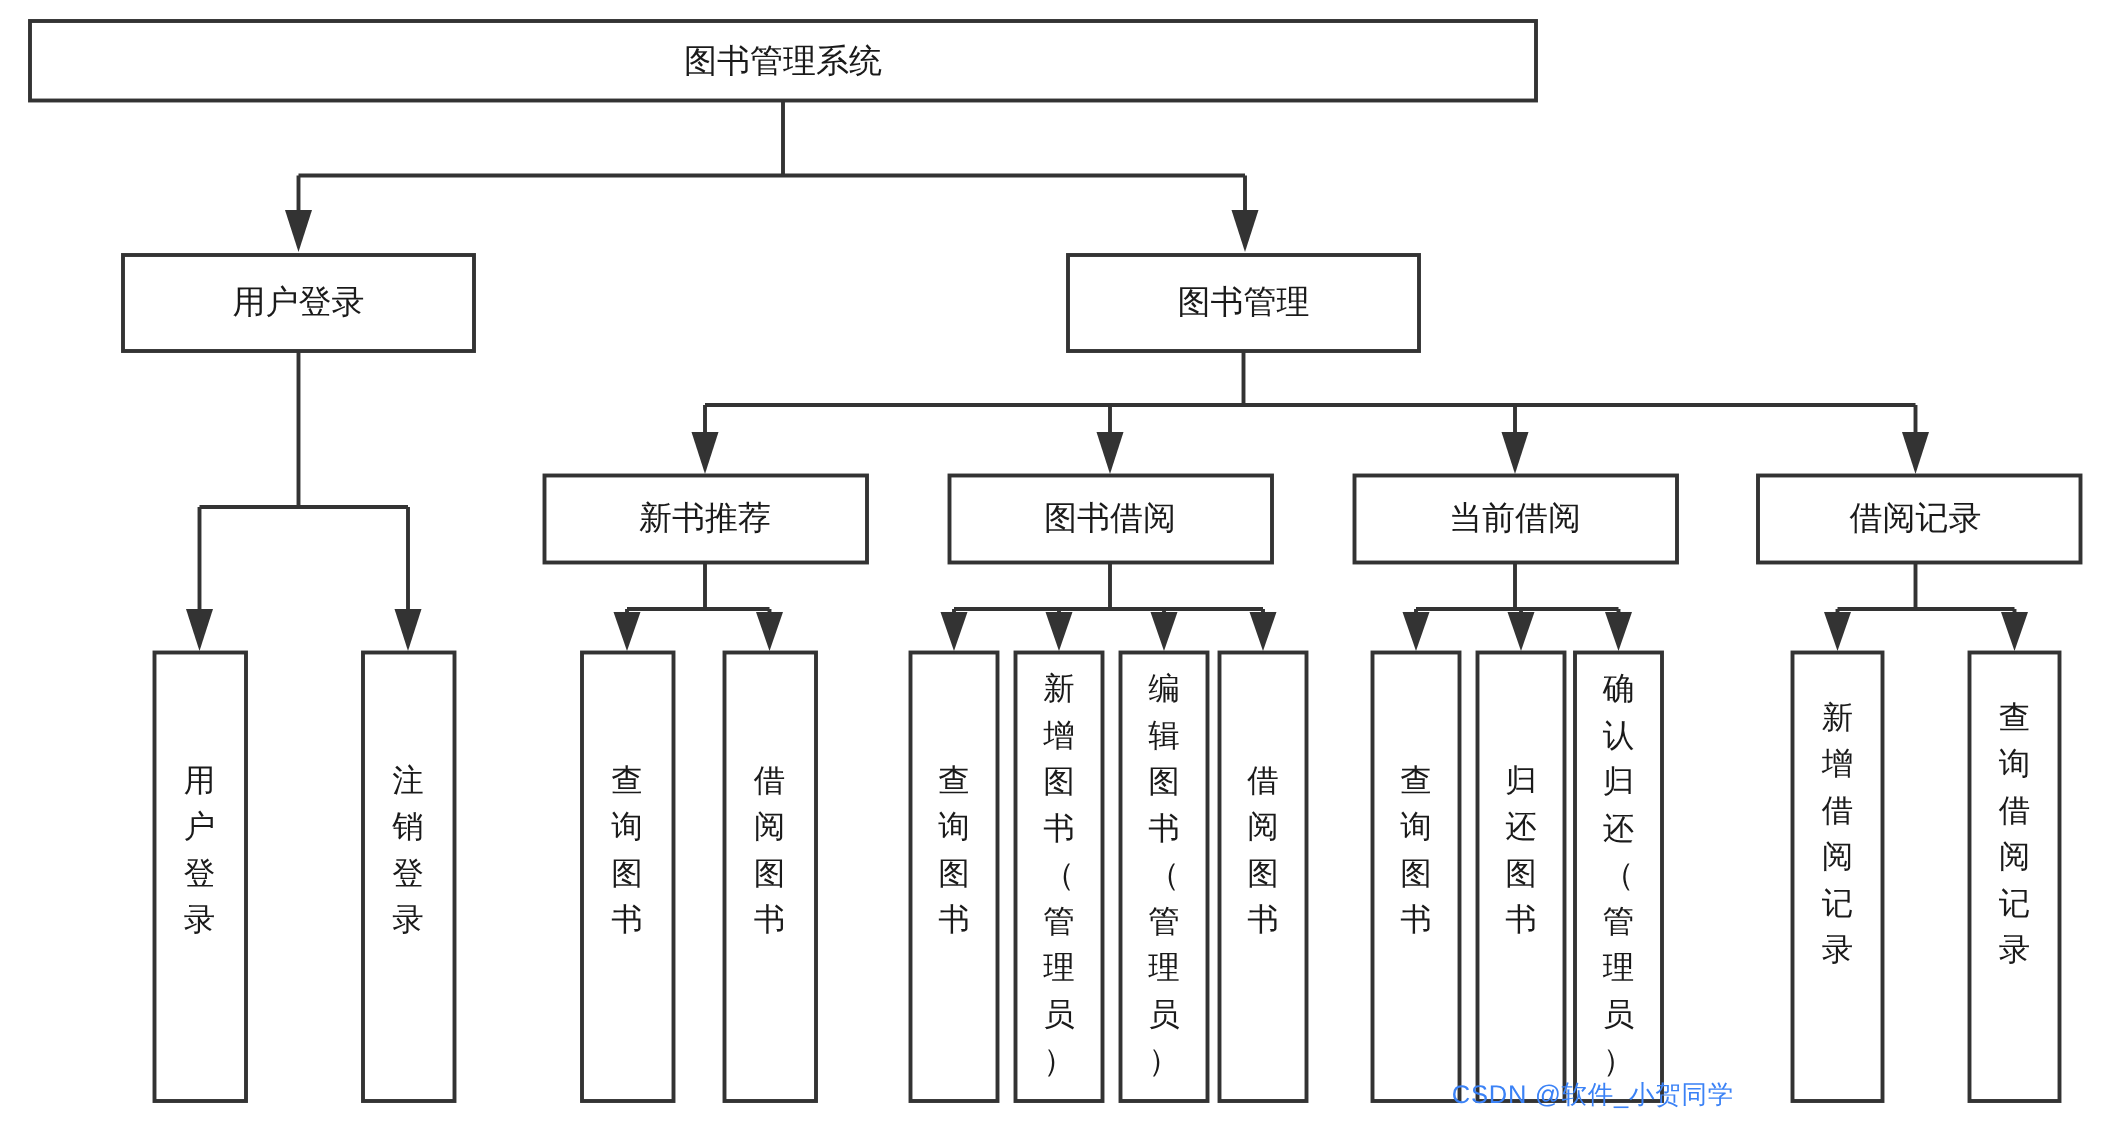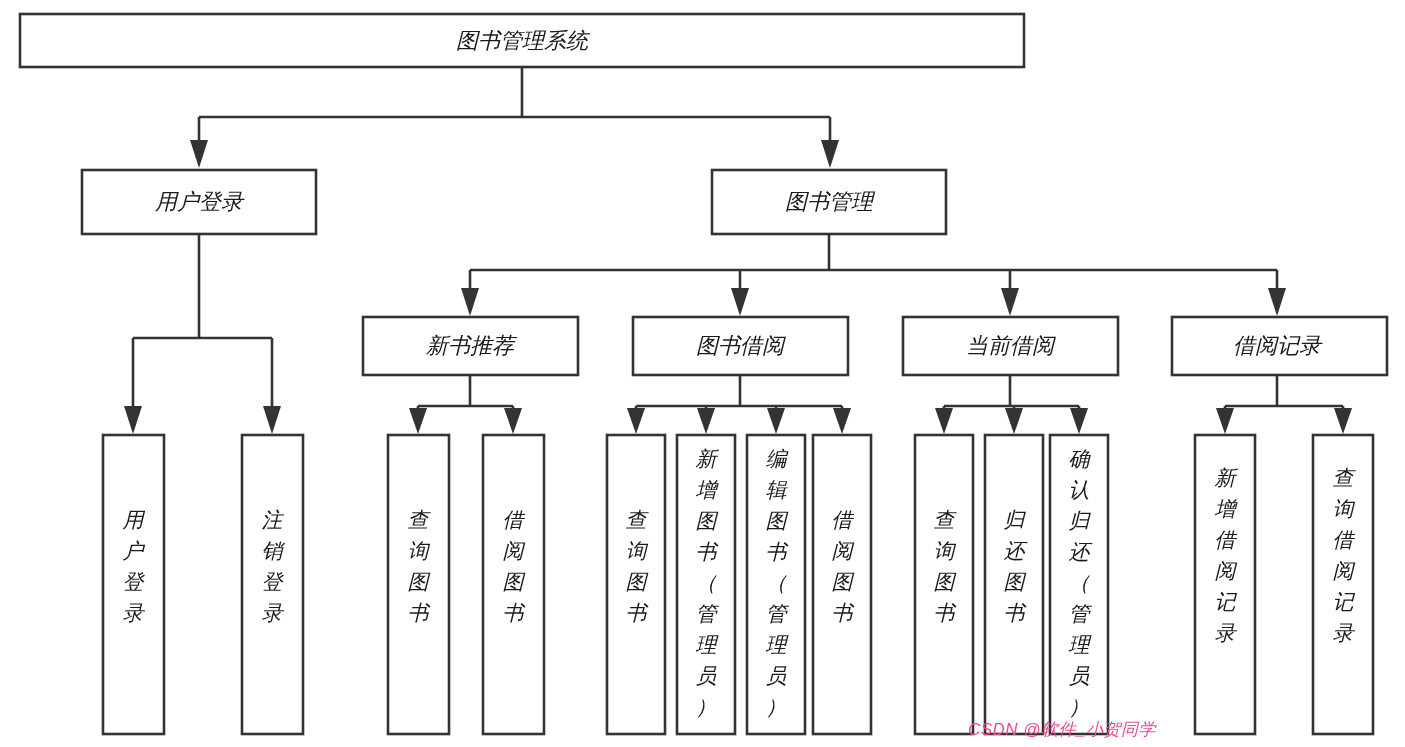--- a/index.html
+++ b/index.html
@@ -11,21 +11,20 @@
     width: 1405px;
     height: 747px;
     font-family: "Liberation Sans", "DejaVu Sans", sans-serif;
     overflow: hidden;
   }
   #diagram-root {
     position: relative;
     width: 1164px;
     height: 747px;
     background: #ffffff;
-    font-style: italic;
   }
   svg.flowchart {
     position: absolute;
     top: 0;
     left: 0;
     width: 1405px;
     height: 747px;
   }
   .node-box {
     fill: #ffffff;
@@ -53,21 +52,21 @@
   .arrow-head {
     fill: #333333;
     stroke: none;
   }
   .watermark {
     position: absolute;
     right: 8px;
     bottom: 6px;
     font-family: "Liberation Sans", "DejaVu Sans", sans-serif;
     font-size: 17px;
-    color: #ec4899;
+    color: #3b82f6;
     letter-spacing: 0.5px;
     white-space: nowrap;
     user-select: none;
   }
 </style>
 </head>
 <body>
 
 <div id="diagram-root">
 

